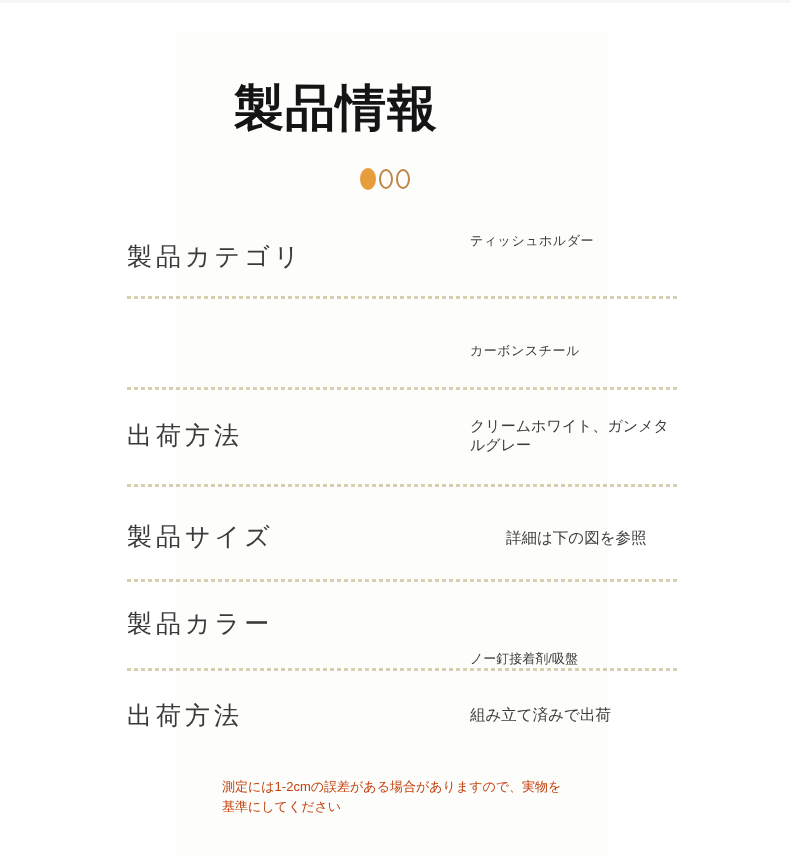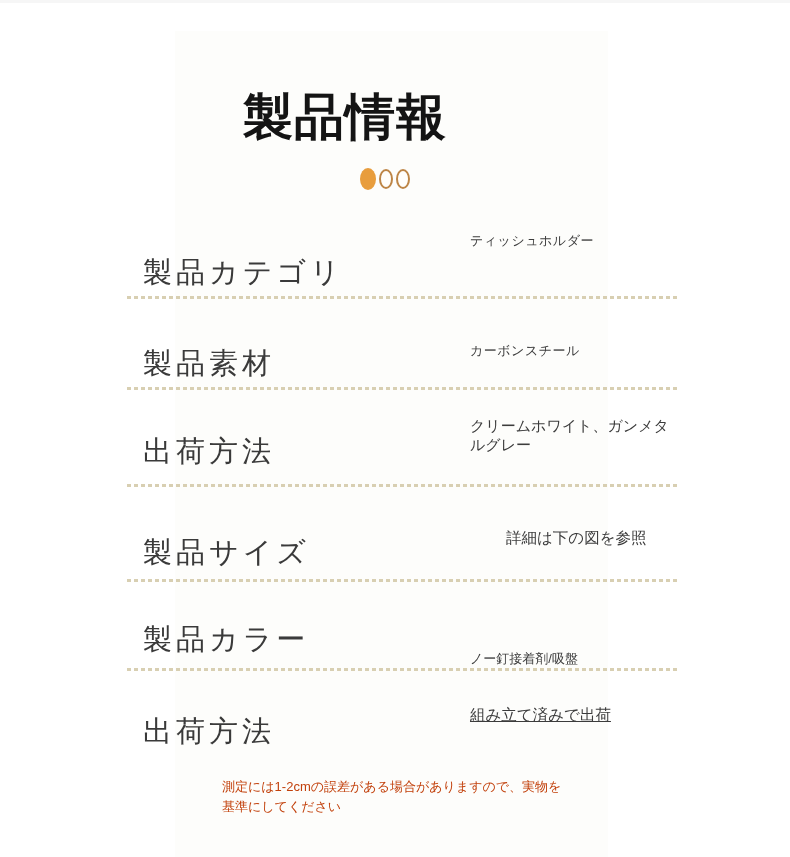--- a/index.html
+++ b/index.html
@@ -15,54 +15,54 @@
     position: absolute; left: 0; top: 0;
     width: 790px; height: 3px;
     background: #f6f6f6;
   }
   .content-panel {
     position: absolute; left: 175px; top: 31px;
     width: 433px; height: 826px;
     background: #fdfdfb;
   }
   .title {
-    position: absolute; left: 234px; top: 80px; margin: 9px;
+    position: absolute; left: 234px; top: 80px; margin: 0;
     font-size: 50px; font-weight: 900; letter-spacing: 1px;
     color: #141414; white-space: nowrap; line-height: 1.15;
   }
   .dots {
     position: absolute; left: 360px; top: 168px;
     display: flex; align-items: center; gap: 3px; height: 22px;
   }
   .dot-filled {
     width: 16px; height: 22px;
     background: #e89d3d; border-radius: 50%;
   }
   .dot-hollow {
     box-sizing: border-box;
     width: 14px; height: 20px;
     border: 2.5px solid #bd8546;
     border-radius: 50%;
     background: #fffefb;
   }
   .spec-label {
-    position: absolute; left: 127px; margin: 16px;
-    font-size: 29px; font-weight: 500; letter-spacing: 4px;
+    position: absolute; left: 127px; margin: 0;
+    font-size: 25px; font-weight: 500; letter-spacing: 4px;
     color: #3a3a3a; white-space: nowrap; line-height: 30px;
   }
   .spec-value {
     position: absolute; left: 470px; width: 208px;
     color: #3c3c3c;
   }
   .l1 { top: 241px; } .v1 { top: 232px; font-size: 13px; letter-spacing: 0.5px; }
   .l2 { top: 332px; } .v2 { top: 342px; font-size: 13px; letter-spacing: 0.5px; }
   .l3 { top: 420px; } .v3 { top: 416px; font-size: 15px; line-height: 19px; }
   .l4 { top: 521px; } .v4 { top: 528px; font-size: 15.5px; padding-left: 36px; }
   .l5 { top: 608px; } .v5 { top: 650px; font-size: 13px; }
-  .l6 { top: 700px; } .v6 { top: 705px; font-size: 15.5px; text-decoration: underline; }
+  .l6 { top: 700px; } .v6 { top: 705px; font-size: 15.5px; }
   .sep {
     position: absolute; left: 127px;
     width: 551px; height: 3px;
     background-image: repeating-linear-gradient(90deg,
       #d8cfb2 0, #d8cfb2 4px, transparent 4px, transparent 7px);
   }
   .s1 { top: 296px; } .s2 { top: 387px; } .s3 { top: 484px; }
   .s4 { top: 579px; } .s5 { top: 668px; }
   .footer-note {
     position: absolute; left: 222px; top: 777px; width: 352px;
@@ -81,21 +81,20 @@
   <div class="dots">
     <span class="dot-filled"></span>
     <span class="dot-hollow"></span>
     <span class="dot-hollow"></span>
   </div>
 
   <p class="spec-label l1">製品カテゴリ</p>
   <div class="spec-value v1">ティッシュホルダー</div>
   <div class="sep s1"></div>
 
-  <p class="spec-label l2">製品素材</p>
   <div class="spec-value v2">カーボンスチール</div>
   <div class="sep s2"></div>
 
   <p class="spec-label l3">出荷方法</p>
   <div class="spec-value v3">クリームホワイト、ガンメタルグレー</div>
   <div class="sep s3"></div>
 
   <p class="spec-label l4">製品サイズ</p>
   <div class="spec-value v4">詳細は下の図を参照</div>
   <div class="sep s4"></div>

